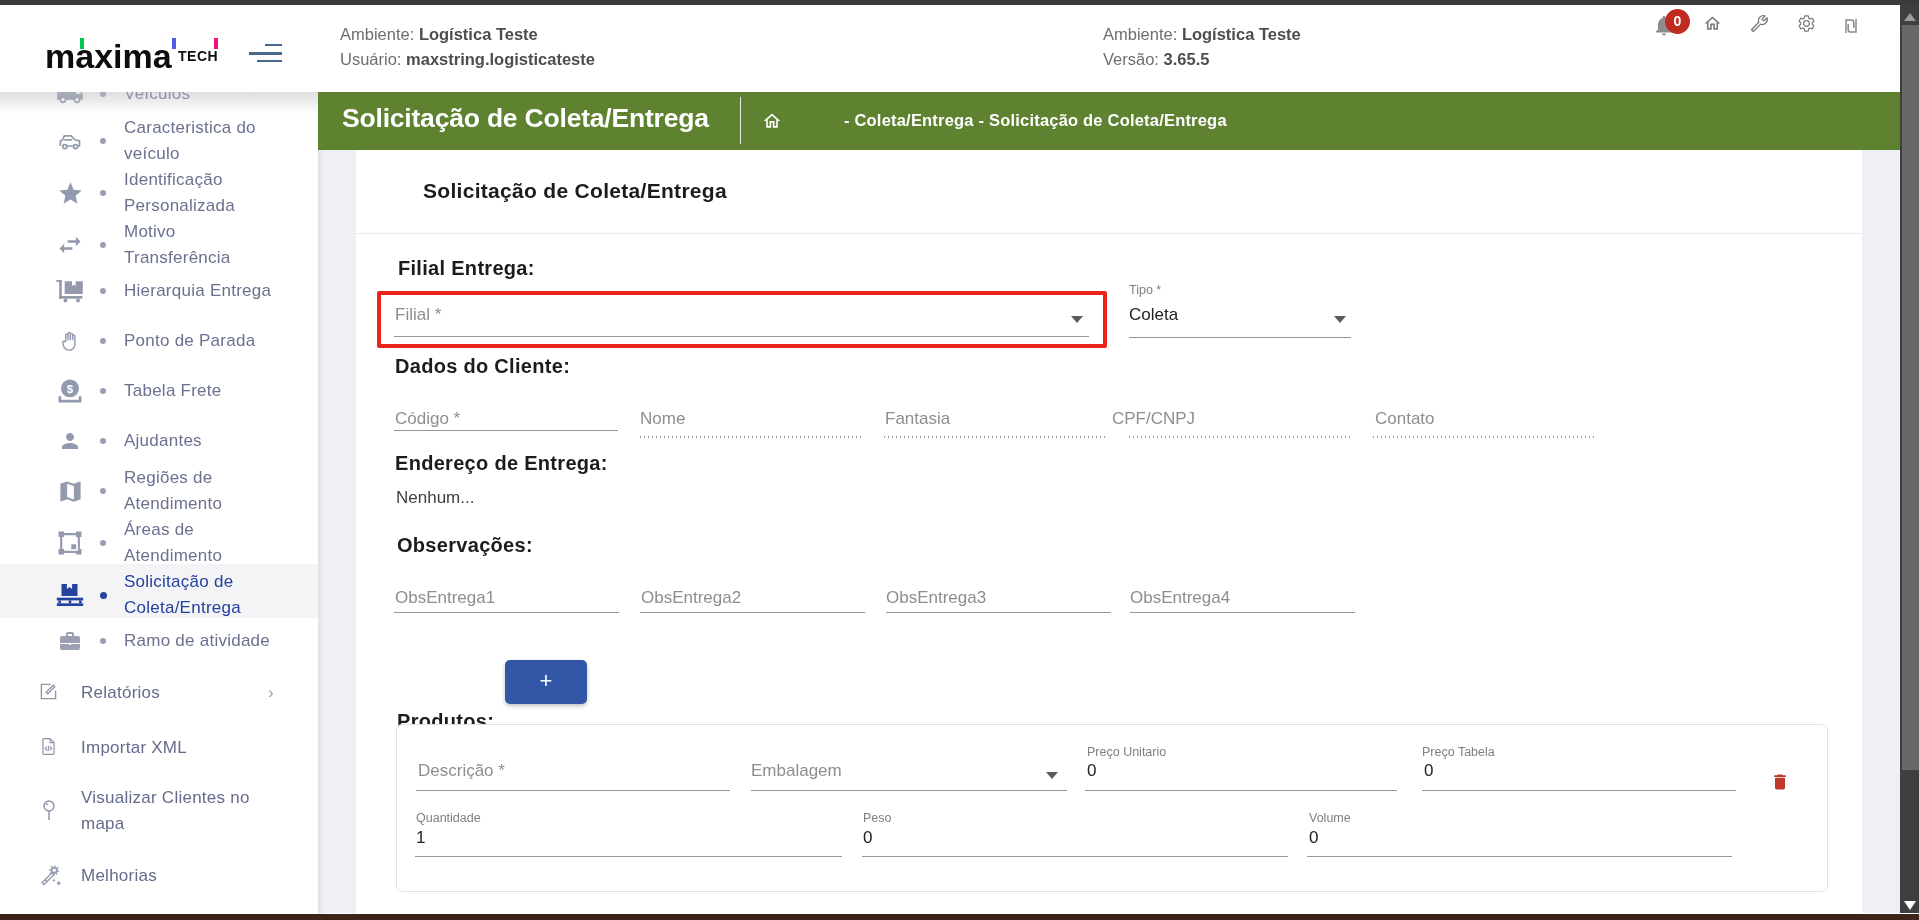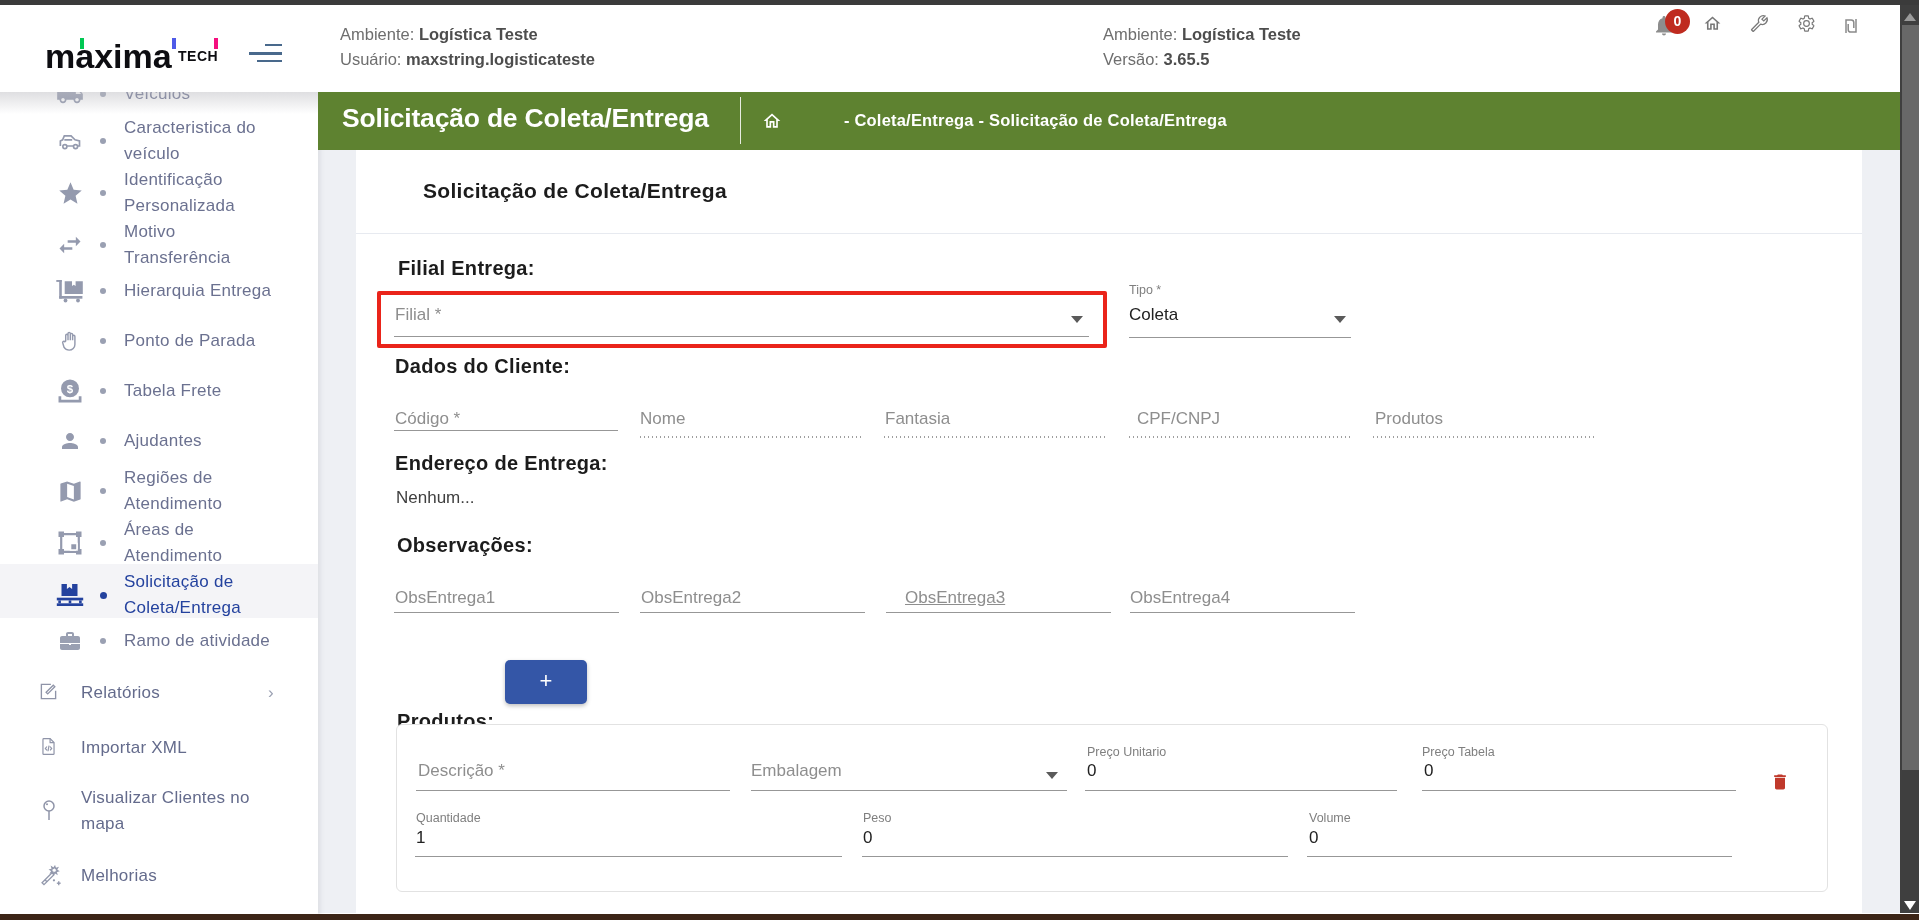--- a/index.html
+++ b/index.html
@@ -299,33 +299,33 @@
   <div class="selarrow" style="left:715px;top:166px;"></div>
   <div class="uline" style="left:38px;top:186px;width:695px;"></div>
   <div class="slabel" style="left:773px;top:133px;">Tipo *</div>
   <div class="fvalue" style="left:773px;top:155px;">Coleta</div>
   <div class="selarrow" style="left:978px;top:166px;"></div>
   <div class="uline" style="left:773px;top:187px;width:222px;"></div>
   <div class="sechead" style="left:39px;top:205px;">Dados do Cliente:</div>
   <div class="flabel" style="left:39px;top:259px;">Código *</div>
   <div class="flabel" style="left:284px;top:259px;">Nome</div>
   <div class="flabel" style="left:529px;top:259px;">Fantasia</div>
-  <div class="flabel" style="left:781px;top:259px;">CPF/CNPJ</div>
-  <div class="flabel" style="left:1019px;top:259px;">Produtos</div>
+  <div class="flabel" style="left:756px;top:259px;">CPF/CNPJ</div>
+  <div class="flabel" style="left:1019px;top:259px;">Contato</div>
   <div class="uline" style="left:38px;top:280px;width:224px;"></div>
   <div class="dline" style="left:284px;top:286px;width:223px;"></div>
   <div class="dline" style="left:528px;top:286px;width:223px;"></div>
   <div class="dline" style="left:773px;top:286px;width:222px;"></div>
   <div class="dline" style="left:1017px;top:286px;width:223px;"></div>
   <div class="sechead" style="left:39px;top:302px;">Endereço de Entrega:</div>
   <div style="position:absolute;left:40px;top:338px;font-size:17px;color:#3f3f3f;">Nenhum...</div>
   <div class="sechead" style="left:41px;top:384px;">Observações:</div>
   <div class="flabel" style="left:39px;top:438px;">ObsEntrega1</div>
   <div class="flabel" style="left:285px;top:438px;">ObsEntrega2</div>
-  <div class="flabel" style="left:549px;top:438px;text-decoration:underline;">ObsEntrega3</div>
+  <div class="flabel" style="left:530px;top:438px;">ObsEntrega3</div>
   <div class="flabel" style="left:774px;top:438px;">ObsEntrega4</div>
   <div class="uline" style="left:38px;top:462px;width:225px;"></div>
   <div class="uline" style="left:284px;top:462px;width:225px;"></div>
   <div class="uline" style="left:530px;top:462px;width:225px;"></div>
   <div class="uline" style="left:774px;top:462px;width:225px;"></div>
   <div class="sechead" style="left:41px;top:517px;margin-top:43px;">Produtos:</div>
   <div style="position:absolute;left:149px;top:510px;width:82px;height:44px;background:#3456a7;border-radius:5px;box-shadow:0 2px 4px rgba(0,0,0,0.25);color:#fff;font-size:22px;text-align:center;line-height:42px;">+</div>
 
   <div id="pcard" style="position:absolute;left:40px;top:574px;width:1432px;height:168px;border:1px solid #e2e2e2;border-radius:6px;background:#fff;">
     <div class="flabel" style="left:21px;top:36px;">Descrição *</div>

